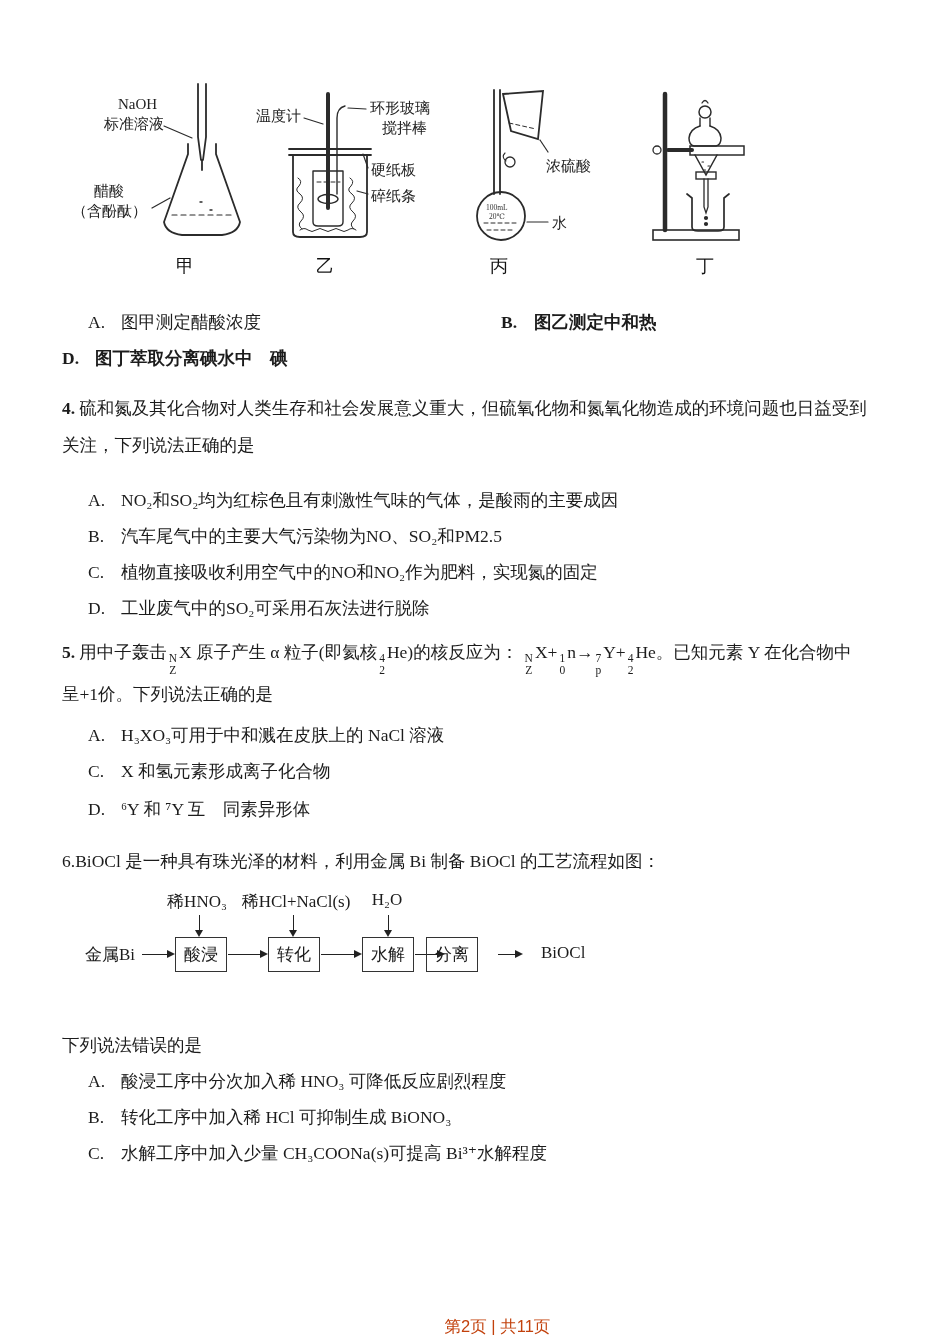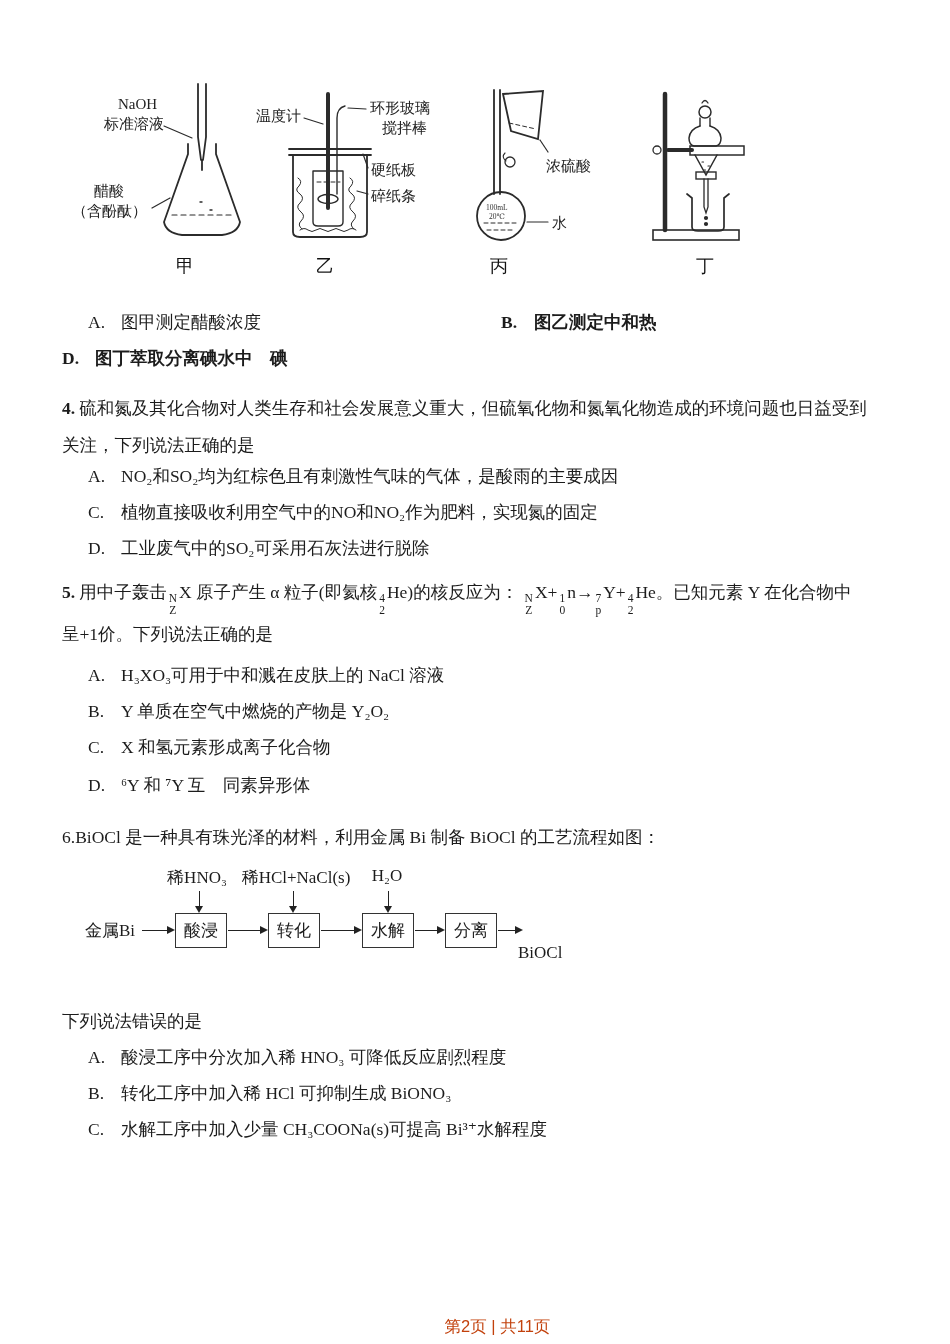--- a/index.html
+++ b/index.html
@@ -139,22 +139,23 @@
     <div class="col-r opt" style="padding-left:0;"><span class="ltr">B.</span><span>图乙测定中和热</span></div>
   </div>
   <div class="optrow2" style="margin-top:0;">
     <div class="col-r opt" style="padding-left:0;"><span class="ltr">D.</span><span>图丁萃取分离碘水中　碘</span></div>
   </div>
 
   <div class="stem" style="margin-top:8px;">
     <div><span class="qnum">4.</span><span>硫和氮及其化合物对人类生存和社会发展意义重大，但硫氧化物和氮氧化物造成的环境问题也日益受到</span></div>
     <div><span>关注，下列说法正确的是</span></div>
   </div>
-  <div style="margin-top:0;">
+  <div style="margin-top:24px;">
     <div class="opt"><span class="ltr">A.</span><span>NO₂和SO₂均为红棕色且有刺激性气味的气体，是酸雨的主要成因</span></div>
+    <div class="opt"><span class="ltr">B.</span><span>汽车尾气中的主要大气污染物为NO、SO₂和PM2.5</span></div>
     <div class="opt"><span class="ltr">C.</span><span>植物直接吸收利用空气中的NO和NO₂作为肥料，实现氮的固定</span></div>
     <div class="opt"><span class="ltr">D.</span><span>工业废气中的SO₂可采用石灰法进行脱除</span></div>
   </div>
 
   <div class="stem" style="margin-top:4px;line-height:40px;">
     <div>
       <span class="qnum">5.</span><span>用中子轰击</span><span class="stk">
             <span>N</span>
             <span>Z</span>
           </span><span>X 原子产生 α 粒子(即氦核</span><span class="stk">
@@ -172,21 +173,20 @@
               <span>p</span>
             </span><span>Y+</span><span class="stk">
               <span>4</span>
               <span>2</span>
             </span><span>He。</span></span><span>已知元素 Y 在化合物中</span>
     </div>
     <div style="line-height:37px;"><span>呈+1价。下列说法正确的是</span></div>
   </div>
   <div style="margin-top:10px;">
     <div class="opt"><span class="ltr">A.</span><span>H₃XO₃可用于中和溅在皮肤上的 NaCl 溶液</span></div>
-    <div class="opt"><span class="ltr">B.</span><span>Y 单质在空气中燃烧的产物是 Y₂O₂</span></div>
     <div class="opt"><span class="ltr">C.</span><span>X 和氢元素形成离子化合物</span></div>
     <div class="opt" style="margin-top:14px;"><span class="ltr">D.</span><span>⁶Y 和 ⁷Y 互　同素异形体</span></div>
   </div>
 
   <div class="plain" style="margin-top:22px;">
     <span class="stem qnum" style="font-size:17.5px;">6.</span><span>BiOCl 是一种具有珠光泽的材料，利用金属 Bi 制备 BiOCl 的工艺流程如图：</span>
   </div>
 
   <div class="flowchart">
     <div class="fc-input" style="left:135px;">稀HNO₃</div>
@@ -197,23 +197,23 @@
     <div class="varrow" style="left:326px;"></div>
 
     <div class="fc-node" style="left:23px;">金属Bi</div>
     <div class="harrow" style="left:80px;width:30px;"></div>
     <div class="fc-box" style="left:113px;">酸浸</div>
     <div class="harrow" style="left:166px;width:37px;"></div>
     <div class="fc-box" style="left:206px;">转化</div>
     <div class="harrow" style="left:259px;width:38px;"></div>
     <div class="fc-box" style="left:300px;">水解</div>
     <div class="harrow" style="left:353px;width:27px;"></div>
-    <div class="fc-box" style="left:383px;">分离</div>
+    <div class="fc-box" style="left:364px;">分离</div>
     <div class="harrow" style="left:436px;width:22px;"></div>
-    <div class="fc-node" style="left:456px;margin-top:24px;">BiOCl</div>
+    <div class="fc-node" style="left:479px;">BiOCl</div>
   </div>
 
   <div class="plain" style="margin-top:48px;">下列说法错误的是</div>
 
   <div style="margin-top:12px;">
     <div class="opt"><span class="ltr">A.</span><span>酸浸工序中分次加入稀 HNO₃ 可降低反应剧烈程度</span></div>
     <div class="opt"><span class="ltr">B.</span><span>转化工序中加入稀 HCl 可抑制生成 BiONO₃</span></div>
     <div class="opt"><span class="ltr">C.</span><span>水解工序中加入少量 CH₃COONa(s)可提高 Bi³⁺水解程度</span></div>
   </div>
 

